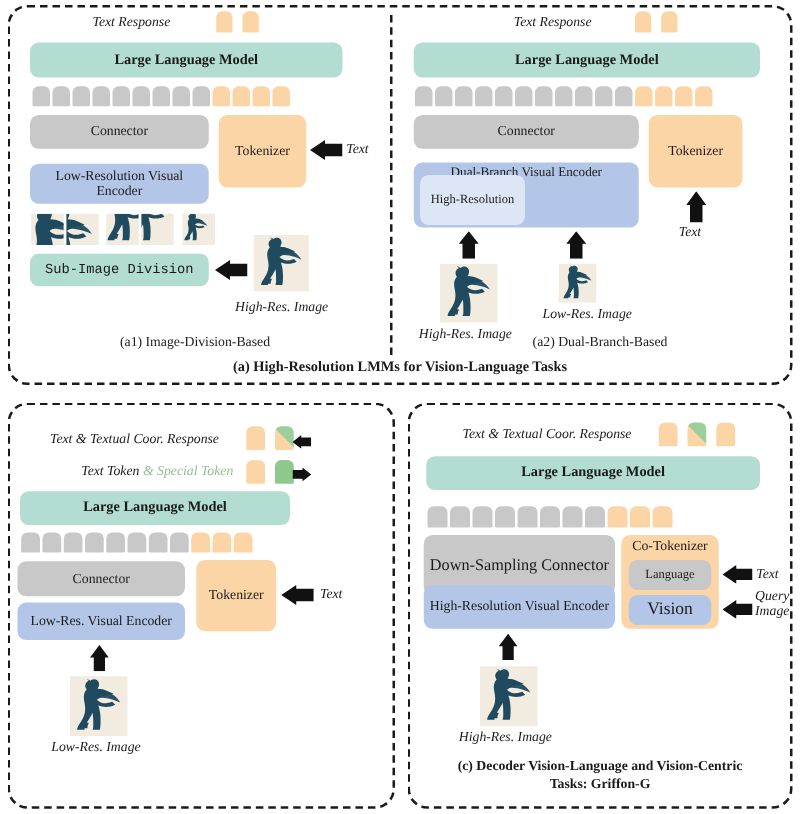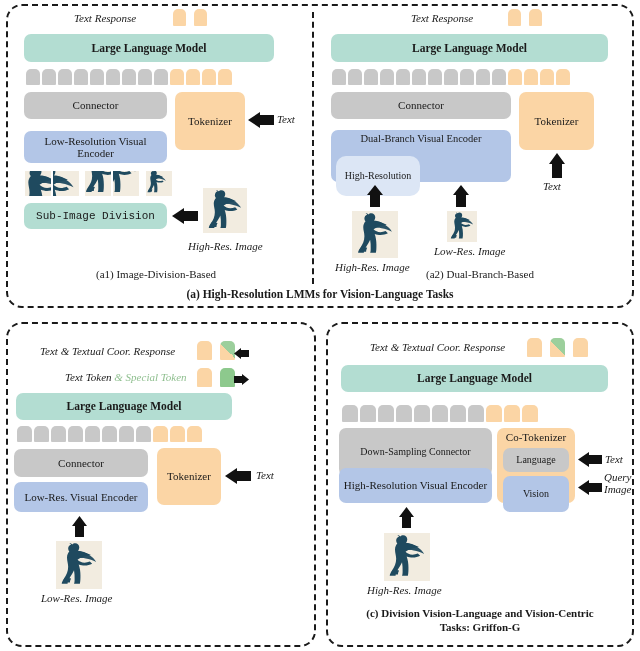--- a/index.html
+++ b/index.html
@@ -217,21 +217,21 @@
   <div class="box orange" style="left:519px; top:92px; width:75px; height:58px; font-size:11px;">Tokenizer</div>
 
   <div class="arrow" style="left:549px; top:153px;">
     <svg width="16" height="25" viewBox="0 0 16 25">
       <path d="M3 25 V11 H0 L8 0 L16 11 H13 V25 Z" fill="#111"></path>
     </svg>
   </div>
   <div class="lbl" style="left:543px; top:180px; font-size:11px;">Text</div>
 
   <div class="box blue" style="left:331px; top:130px; width:180px; height:52px; font-size:10.5px; align-items:flex-start; padding-top:3px;">Dual-Branch Visual Encoder</div>
-  <div class="box lightblue" style="left:336px; top:156px; width:84px; height:40px; font-size:10px;border-radius:10px;">High-Resolution</div>
+  <div class="box lightblue" style="left:336px; top:140px; width:84px; height:40px; font-size:10px;">High-Resolution</div>
 
   <div class="arrow" style="left:367px; top:185px;">
     <svg width="16" height="22" viewBox="0 0 16 22">
       <path d="M3 22 V10 H0 L8 0 L16 10 H13 V22 Z" fill="#111"></path>
     </svg>
   </div>
   <div class="arrow" style="left:453px; top:185px;">
     <svg width="16" height="22" viewBox="0 0 16 22">
       <path d="M3 22 V10 H0 L8 0 L16 10 H13 V22 Z" fill="#111"></path>
     </svg>
@@ -344,27 +344,27 @@
     <div class="tok g" style="width:16px;height:17px;"></div>
     <div class="tok g" style="width:16px;height:17px;"></div>
     <div class="tok g" style="width:16px;height:17px;"></div>
     <div class="tok g" style="width:16px;height:17px;"></div>
     <div class="tok g" style="width:16px;height:17px;"></div>
     <div class="tok o" style="width:16px;height:17px;"></div>
     <div class="tok o" style="width:16px;height:17px;"></div>
     <div class="tok o" style="width:16px;height:17px;"></div>
   </div>
 
-  <div class="box gray" style="left:339px; top:428px; width:153px; height:48px; font-size:10px;">Down-Sampling Connector</div>
+  <div class="box gray" style="left:339px; top:428px; width:153px; height:48px; font-size:13px;">Down-Sampling Connector</div>
 
   <div class="box blue" style="left:339px; top:468px; width:153px; height:35px; font-size:11px;">High-Resolution Visual Encoder</div>
 
   <div class="box orange" style="left:497px; top:428px; width:78px; height:75px; font-size:11px; align-items:flex-start; padding-top:3px;">Co-Tokenizer</div>
   <div class="box gray" style="left:503px; top:448px; width:66px; height:24px; font-size:10px;">Language</div>
-  <div class="box blue" style="left:503px; top:476px; width:66px; height:36px; font-size:10px;">Vision</div>
+  <div class="box blue" style="left:503px; top:476px; width:66px; height:24px; font-size:14px;">Vision</div>
 
   <div class="arrow" style="left:578px; top:452px;">
     <svg width="24" height="15" viewBox="0 0 24 15">
       <path d="M24 3 H11 V0 L0 7.5 L11 15 V12 H24 Z" fill="#111"></path>
     </svg>
   </div>
   <div class="lbl" style="left:605px; top:453px; font-size:11px;">Text</div>
 
   <div class="arrow" style="left:578px; top:480px;">
     <svg width="24" height="15" viewBox="0 0 24 15">
@@ -379,16 +379,16 @@
     </svg>
   </div>
 
   <div class="img-tile" style="left:384px; top:533px; width:46px; height:48px;">
     <svg viewBox="20 10 75 82">
         <use href="#griffin" x="0" y="0" width="100" height="100"></use>
       </svg>
   </div>
   <div class="lbl" style="left:367px; top:584px; font-size:11px;">High-Res. Image</div>
 
-  <div class="caption main" style="left:330px; top:607px; width:300px; font-size:11px;">(c) Division Vision-Language and Vision-Centric</div>
+  <div class="caption main" style="left:330px; top:607px; width:300px; font-size:11px;">(c) Decoder Vision-Language and Vision-Centric</div>
   <div class="caption main" style="left:330px; top:621px; width:300px; font-size:11px;">Tasks: Griffon-G</div>
 
 </div>
 
 </body></html>

